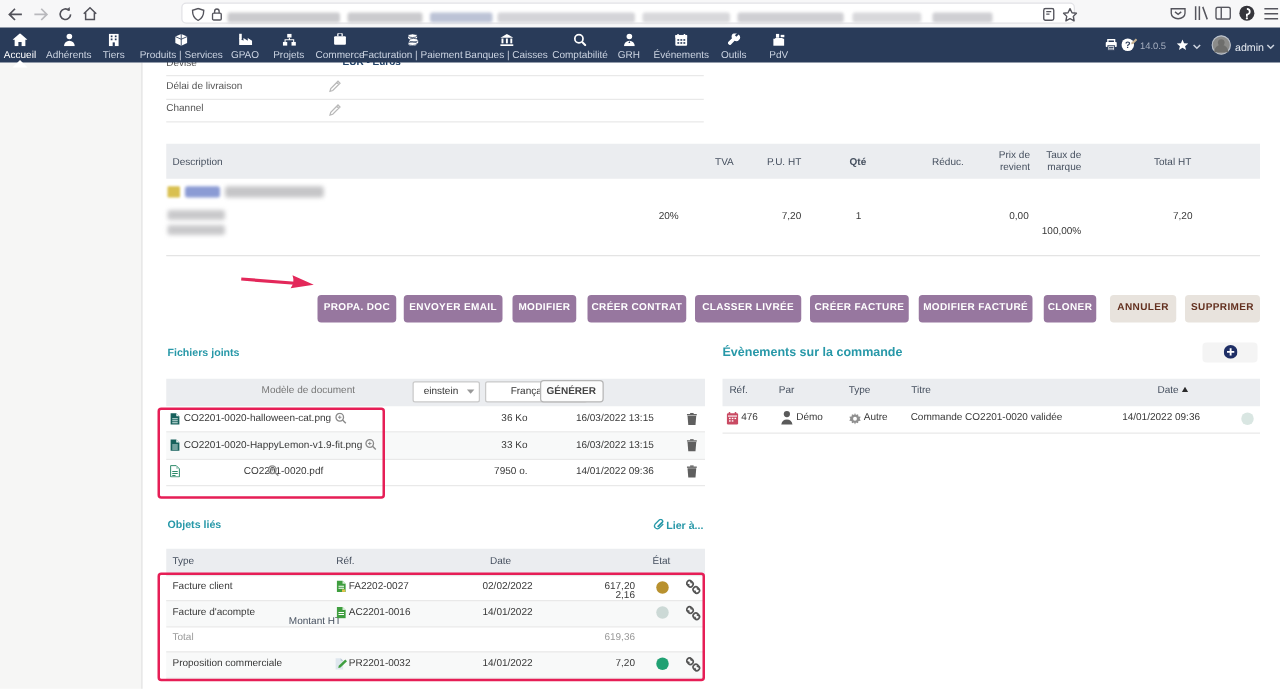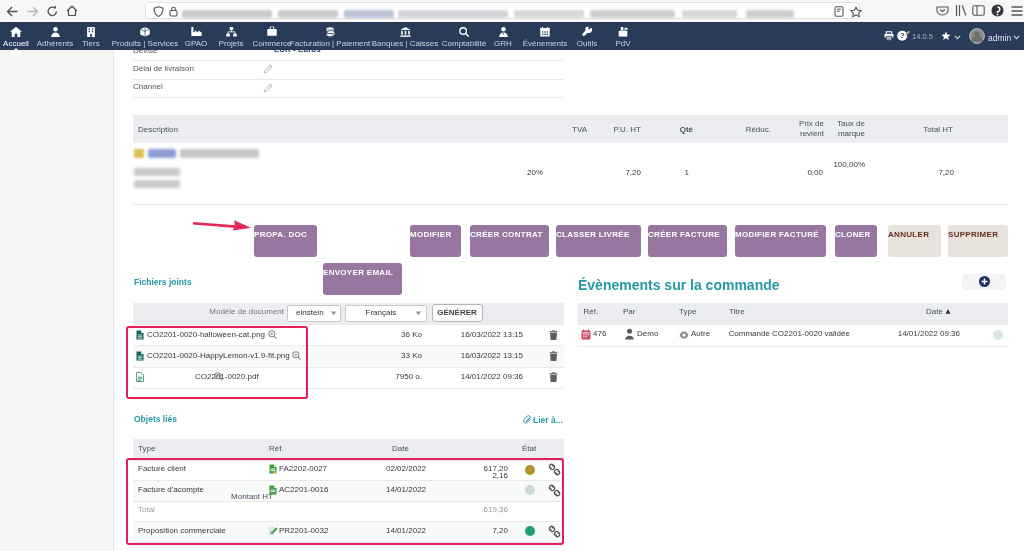--- a/index.html
+++ b/index.html
@@ -14,26 +14,26 @@
   .mi .ico svg { vertical-align:middle; transform:scale(0.86); transform-origin:center bottom; }
   .mi .lbl { position:absolute; top:17px; left:0; right:0; text-align:center; white-space:nowrap; }
   #notch { position:absolute; left:10px; top:47.5px; width:0; height:0; border-left:6px solid transparent; border-right:6px solid transparent; border-bottom:6px solid #fff; z-index:21; }
   #sidebar { position:absolute; left:0; top:50px; width:114px; height:501px; background:#f6f6f5; border-right:1px solid #e4e4e4; z-index:1; }
   .link { color:#3847ad; }
   .hband { position:absolute; background:#ebedf0; z-index:2; }
   .ht { position:absolute; color:#46505f; font-size:8px; white-space:nowrap; z-index:3; }
   .tx { position:absolute; color:#383838; font-size:8px; white-space:nowrap; z-index:2; }
   .rline { position:absolute; height:1px; background:#e9e9e9; z-index:2; }
   .teal { color:#2798a8 !important;font-weight:bold; }
-  .btn { position:absolute; top:225px; height:32px; background:#97779f; color:#fff; font-size:8px; font-weight:bold; border-radius:3px; text-align:left; line-height:20px; letter-spacing:0.3px; white-space:nowrap; z-index:2; }
+  .btn { position:absolute; top:236px; height:22px; background:#97779f; color:#fff; font-size:8px; font-weight:bold; border-radius:3px; text-align:center; line-height:20px; letter-spacing:0.3px; white-space:nowrap; z-index:2; }
   .btnlight { background:#e8e3dd; color:#63301f; }
   .redbox { position:absolute; border:2px solid #e61e56; border-radius:3px; z-index:5; }
   .zebra { position:absolute; background:#f8f9f9; z-index:1; }
   .dot { position:absolute; width:10px; height:10px; border-radius:50%; z-index:3; }
-  select.fake, .fakesel { position:absolute; background:#fff; border:1px solid #c9c9c9; border-radius:2px; font-size:8px; color:#333; z-index:3; }
+  select.fake, .fakesel { position:absolute; background:#fff; border:1px solid #c9c9c9; border-radius:2px; font-size:8px; color:#333; z-index:3;margin-left:43px; }
 </style>
 </head>
 <body>
 
 <div id="chrome">
   <svg class="abs" style="left:6px;top:6px" width="12" height="11" viewBox="0 0 12 11">
       <path d="M6 1 L1.5 5.5 L6 10 M1.5 5.5 H11.5" stroke="#52525a" stroke-width="1.4" fill="none"></path>
     </svg>
   <svg class="abs" style="left:27px;top:6px" width="12" height="11" viewBox="0 0 12 11">
       <path d="M6 1 L10.5 5.5 L6 10 M0.5 5.5 H10.5" stroke="#b9b9bd" stroke-width="1.4" fill="none"></path>
@@ -281,30 +281,30 @@
 
   <div class="abs" style="left:134px;top:149px;width:10px;height:9px;background:#d9c050;border-radius:1px;filter:blur(1px);z-index:2"></div>
   <div class="abs" style="left:148px;top:149px;width:28px;height:9px;background:#8b9bd4;border-radius:2px;filter:blur(1.4px);z-index:2"></div>
   <div class="abs" style="left:180px;top:149px;width:79px;height:9px;background:#c5c5c7;border-radius:2px;filter:blur(1.6px);z-index:2"></div>
   <div class="abs" style="left:134px;top:168px;width:46px;height:8px;background:#c9c9cb;border-radius:2px;filter:blur(1.5px);z-index:2"></div>
   <div class="abs" style="left:134px;top:180px;width:46px;height:8px;background:#c9c9cb;border-radius:2px;filter:blur(1.5px);z-index:2"></div>
   <div class="tx" style="left:0;top:168px;width:543px;text-align:right;">20%</div>
   <div class="tx" style="left:0;top:168px;width:641px;text-align:right;">7,20</div>
   <div class="tx" style="left:0;top:168px;width:689px;text-align:right;">1</div>
   <div class="tx" style="left:0;top:168px;width:823px;text-align:right;">0,00</div>
-  <div class="tx" style="left:0;top:160px;width:865px;text-align:right;">100,00%</div>
+  <div class="tx" style="left:0;top:180px;width:865px;text-align:right;">100,00%</div>
   <div class="tx" style="left:0;top:168px;width:954px;text-align:right;">7,20</div>
   <div class="rline" style="left:133px;top:204px;width:875px;background:#e4e4e4;"></div>
 
   <svg class="abs" style="left:190px;top:218px;z-index:3" width="66" height="16" viewBox="0 0 66 16">
       <path d="M3 5.2 L46 8.6" stroke="#e3285a" stroke-width="2.6"></path>
       <path d="M44 2.2 L61 9.8 L42.5 12.6 Q46 8 44 2.2 Z" fill="#e3285a"></path>
     </svg>
   <div class="btn" style="left:254px;width:63px;">PROPA. DOC</div>
-  <div class="btn" style="left:323px;width:79px;margin-top:38px;">ENVOYER EMAIL</div>
+  <div class="btn" style="left:323px;width:79px;">ENVOYER EMAIL</div>
   <div class="btn" style="left:410px;width:51px;">MODIFIER</div>
   <div class="btn" style="left:470px;width:79px;">CRÉER CONTRAT</div>
   <div class="btn" style="left:556px;width:85px;">CLASSER LIVRÉE</div>
   <div class="btn" style="left:648px;width:79px;">CRÉER FACTURE</div>
   <div class="btn" style="left:735px;width:91px;">MODIFIER FACTURÉ</div>
   <div class="btn" style="left:835px;width:42px;">CLONER</div>
   <div class="btn btnlight" style="left:888px;width:53px;">ANNULER</div>
   <div class="btn btnlight" style="left:948px;width:60px;">SUPPRIMER</div>
 
   <div class="tx teal" style="left:134px;top:277px;font-size:8.5px;">Fichiers joints</div>
@@ -380,21 +380,21 @@
     </svg>
   <div class="tx" style="left:0;top:372px;width:422px;text-align:right;z-index:3;">7950 o.</div>
   <div class="tx" style="left:0;top:372px;width:523px;text-align:right;z-index:3;">14/01/2022 09:36</div>
   <svg class="abs" style="left:548.5px;top:372px;z-index:3" width="9" height="10.5" viewBox="0 0 10 12">
       <path d="M1 3 H9 L8.3 11.5 H1.7 Z" fill="#5f5f5f"></path>
       <rect x="0.5" y="1.4" width="9" height="1.2" fill="#5f5f5f"></rect>
       <rect x="3.4" y="0.4" width="3.2" height="1.2" fill="#5f5f5f"></rect>
     </svg>
   <div class="redbox" style="left:125.5px;top:326px;width:182.5px;height:72.5px;"></div>
 
-  <div class="tx teal" style="left:578px;top:277px;font-size:14px;">Évènements sur la commande</div>
+  <div class="tx teal" style="left:578px;top:277px;font-size:10px;">Évènements sur la commande</div>
   <div class="abs" style="left:962px;top:274px;width:44px;height:16px;background:#f4f4f4;border-radius:3px;z-index:2;"></div>
   <svg class="abs" style="left:979px;top:276px;z-index:3" width="11" height="11" viewBox="0 0 11 11">
       <circle cx="5.5" cy="5.5" r="5.5" fill="#1f2f66"></circle>
       <path d="M5.5 2.6 V8.4 M2.6 5.5 H8.4" stroke="#fff" stroke-width="1.5"></path>
     </svg>
   <div class="hband" style="left:578px;top:303px;width:430px;height:21.5px;"></div>
   <div class="ht" style="left:583.5px;top:307px;">Réf.</div>
   <div class="ht" style="left:623px;top:307px;">Par</div>
   <div class="ht" style="left:679px;top:307px;">Type</div>
   <div class="ht" style="left:729px;top:307px;">Titre</div>

